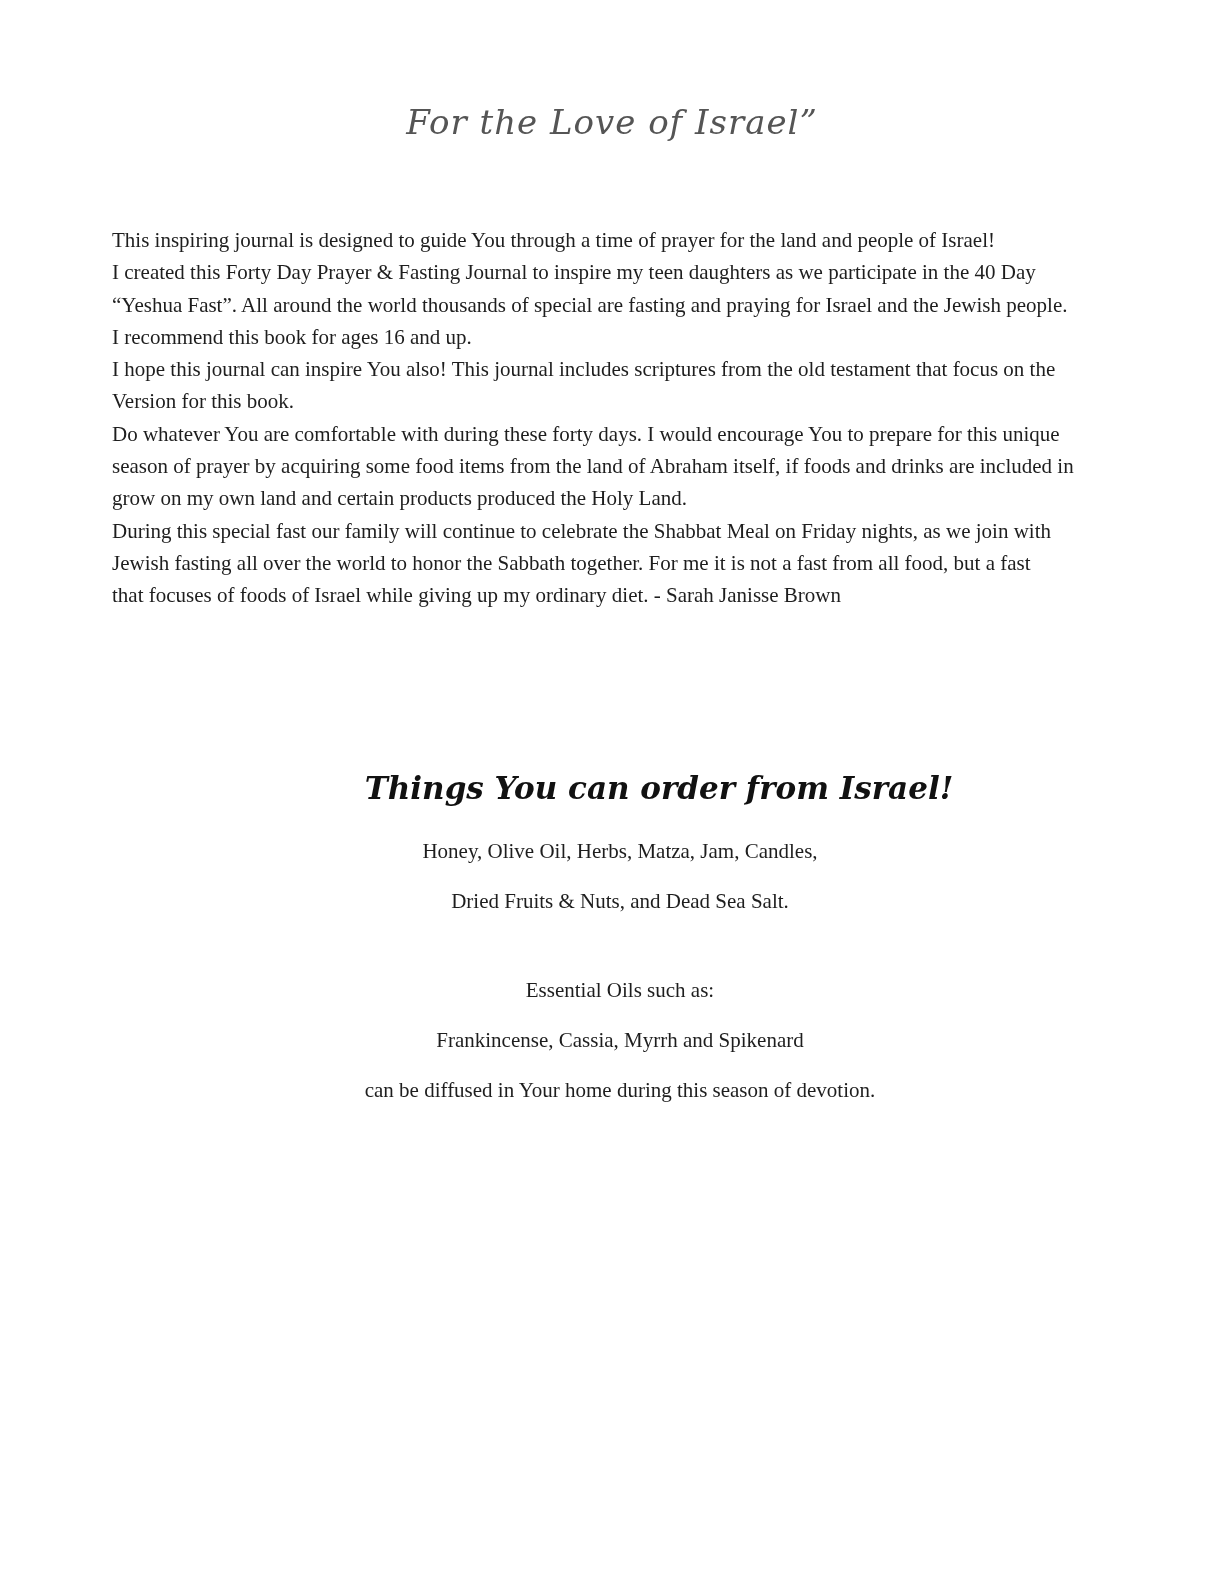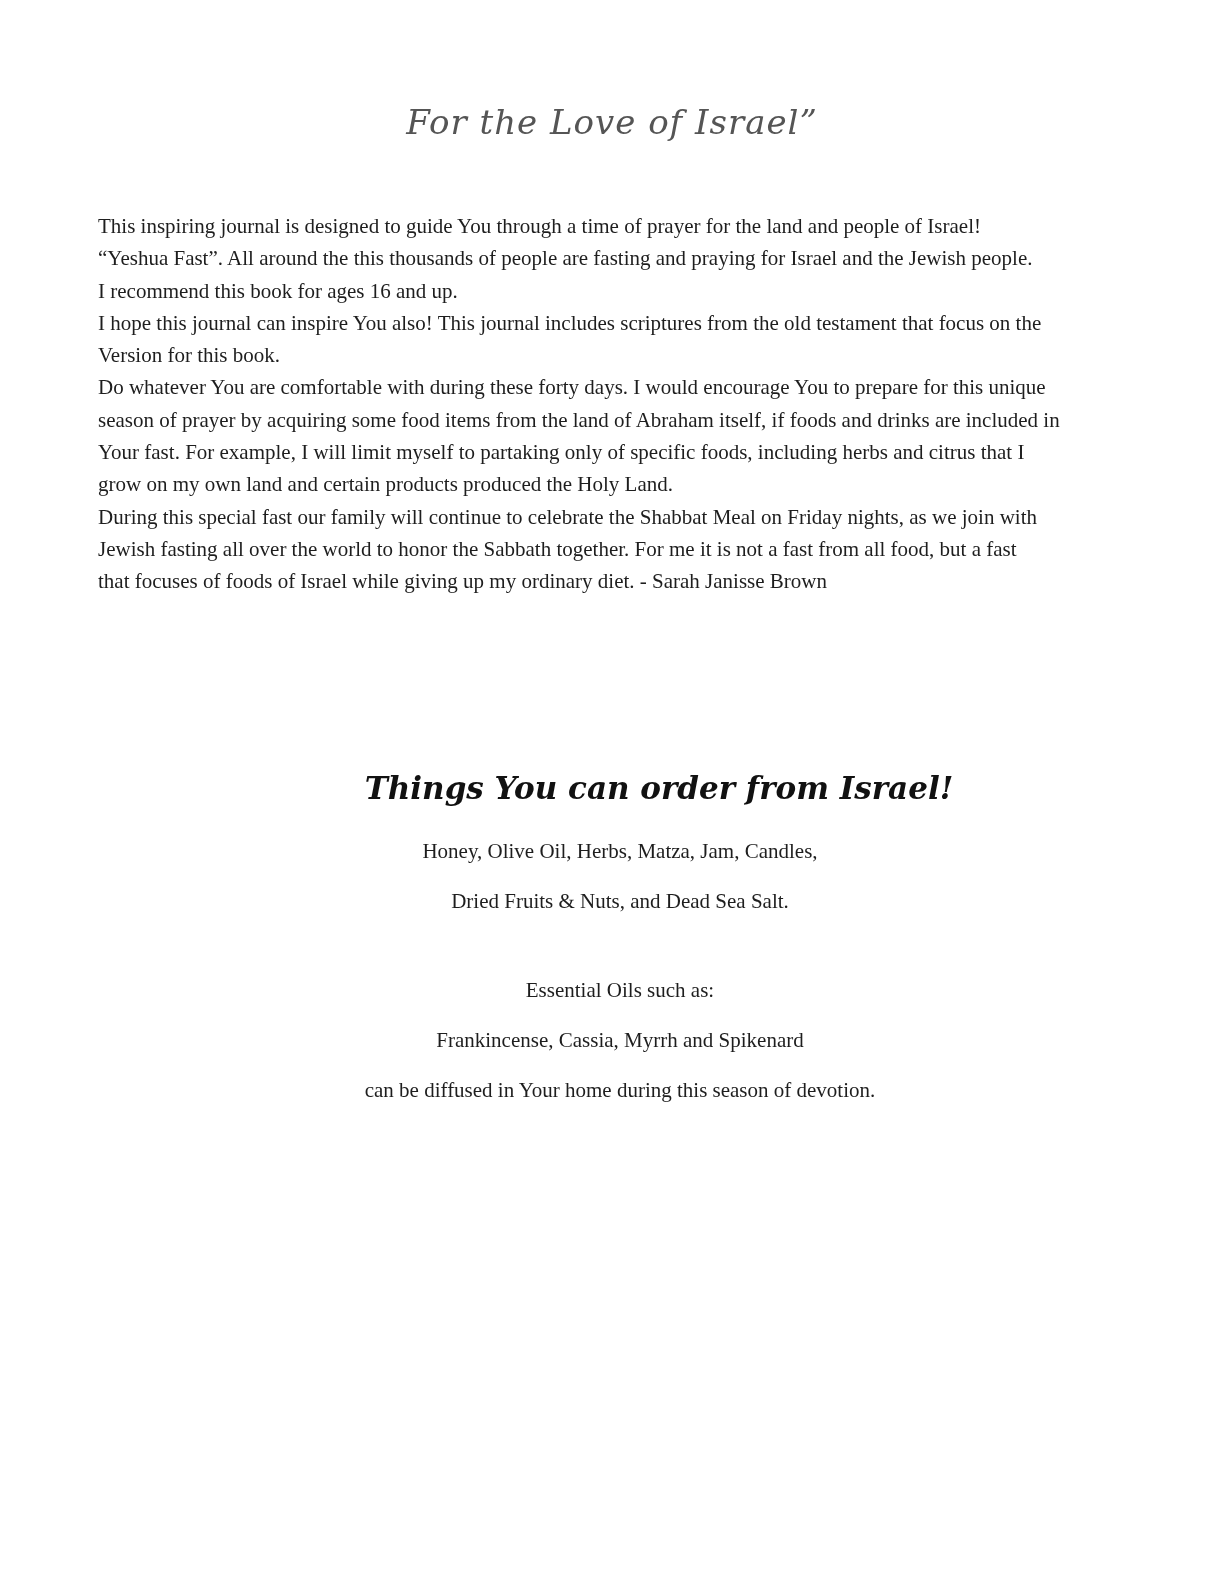--- a/index.html
+++ b/index.html
@@ -31,21 +31,21 @@
       font-weight: normal;
     }
     .body-text {
       position: absolute;
       top: 208px;
       left: 96px;
       width: 1040px;
       font-size: 21px;
       line-height: 32.3px;
       color: #1e1e1e;
-      margin: 2px;
+      margin: 16px;
     }
     .body-text p {
       margin: 0;
       white-space: nowrap;
     }
     .subheading {
       position: absolute;
       top: 758px;
       left: 0;
       width: 1224px;
@@ -71,27 +71,27 @@
       padding-left: 8px;
     }
   </style>
 </head>
 <body>
 
 <h1 class="title">For the Love of Israel”</h1>
 
 <div class="body-text">
   <p>This inspiring journal is designed to guide You through a time of prayer for the land and people of Israel!</p>
-  <p>“Yeshua Fast”.  All around the this thousands of people are fasting and praying for Israel and the Jewish people.</p>
+  <p>I created this Forty Day Prayer &amp; Fasting Journal to inspire my teen daughters as we participate in the  40 Day</p>
+  <p>“Yeshua Fast”.  All around the world thousands of special are fasting and praying for Israel and the Jewish people.</p>
   <p>I recommend this book for ages 16 and up.</p>
   <p>I hope this journal can inspire You also! This journal includes scriptures from the old testament that focus on the</p>
   <p>Version for this book.</p>
   <p>Do whatever You are comfortable with during these forty days.  I would encourage You to prepare for this unique</p>
   <p>season of prayer by acquiring some food items from the land of Abraham itself, if foods and drinks are included in</p>
-  <p>Your fast.  For example, I will limit myself to partaking only of specific foods, including herbs and citrus that I</p>
   <p>grow on my own land and certain products  produced the Holy Land.</p>
   <p>During this special fast our family will continue to celebrate the Shabbat Meal on Friday nights, as we join with</p>
   <p>Jewish fasting all over the world to honor the Sabbath together.  For me it is not a fast from all food, but a fast</p>
   <p>that focuses of foods of Israel while giving up my ordinary diet.  - Sarah Janisse Brown</p>
 </div>
 
 <h2 class="subheading">Things You can order from Israel!</h2>
 
 <p class="center-line" style="top:836px;">Honey, Olive Oil, Herbs, Matza, Jam, Candles,</p>
 <p class="center-line" style="top:886px;">Dried Fruits &amp; Nuts, and Dead Sea Salt.</p>

